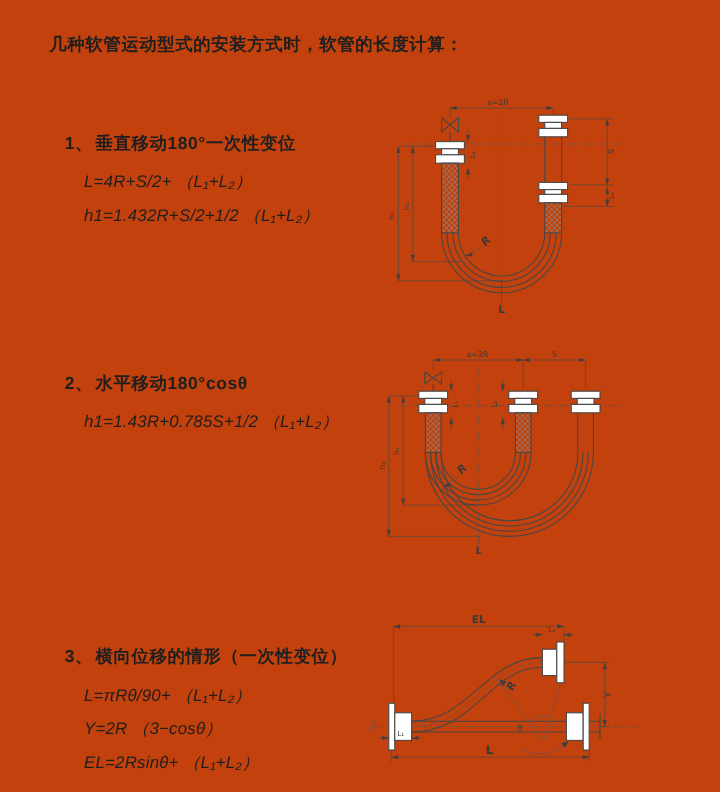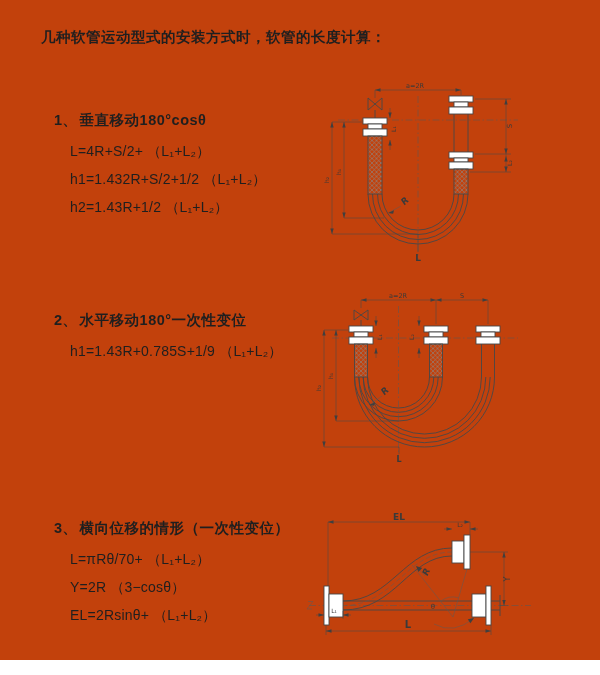--- a/index.html
+++ b/index.html
@@ -10,21 +10,21 @@
     border:6px solid #c2410c;
   }
   .doc-title{
     position:absolute;left:35px;top:22px;font-size:14.5px;font-weight:700;
     letter-spacing:0.5px;white-space:nowrap;
   }
   .section{position:absolute;left:48px;white-space:nowrap;}
   .sec-heading{font-size:14.5px;font-weight:700;letter-spacing:0.5px;line-height:20px;}
   .sec-num{margin-right:2px;}
   .formulas{margin-top:7px;margin-left:16px;}
-  .formula{font-size:14px;line-height:28px;letter-spacing:0.2px;}
+  .formula{font-size:14px;line-height:28px;letter-spacing:0.2px;font-style:italic;}
   .diagram{position:absolute;}
   svg{display:block;overflow:visible;}
   svg text{font-family:"DejaVu Sans",sans-serif;fill:#3a3a3a;}
   .obj{stroke:#474747;stroke-width:0.9;fill:none;}
   .objf{stroke:#474747;stroke-width:0.9;fill:#ffffff;}
   .dim{stroke:#4a4a4a;stroke-width:0.55;fill:none;}
   .thin{stroke:#5a5a5a;stroke-width:0.5;fill:none;}
   .cl{stroke:#585858;stroke-width:0.55;fill:none;stroke-dasharray:7 2.5 1.5 2.5;}
   .ah{fill:#3f3f3f;stroke:none;}
   .t6{font-size:6px;}
@@ -37,44 +37,43 @@
 </style>
 </head>
 <body>
 
 <div class="page">
 
   <div class="doc-title">几种软管运动型式的安装方式时，软管的长度计算：</div>
 
   <div class="section" style="top:104px;">
     <div class="sec-heading">
-      <span class="sec-num">1、</span><span>垂直移动180°cosθ</span>
+      <span class="sec-num">1、</span><span>垂直移动180°一次性变位</span>
     </div>
     <div class="formulas">
       <div class="formula">L=4R+S/2+ （L₁+L₂）</div>
       <div class="formula">h1=1.432R+S/2+1/2 （L₁+L₂）</div>
-      <div class="formula">h2=1.43R+1/2 （L₁+L₂）</div>
     </div>
   </div>
 
   <div class="section" style="top:304px;">
     <div class="sec-heading">
-      <span class="sec-num">2、</span><span>水平移动180°一次性变位</span>
+      <span class="sec-num">2、</span><span>水平移动180°cosθ</span>
     </div>
     <div class="formulas">
-      <div class="formula">h1=1.43R+0.785S+1/9 （L₁+L₂）</div>
-    </div>
-  </div>
-
-  <div class="section" style="top:512px;">
+      <div class="formula">h1=1.43R+0.785S+1/2 （L₁+L₂）</div>
+    </div>
+  </div>
+
+  <div class="section" style="top:532px;">
     <div class="sec-heading">
       <span class="sec-num">3、</span><span>横向位移的情形（一次性变位）</span>
     </div>
     <div class="formulas">
-      <div class="formula">L=πRθ/70+ （L₁+L₂）</div>
+      <div class="formula">L=πRθ/90+ （L₁+L₂）</div>
       <div class="formula">Y=2R （3−cosθ）</div>
       <div class="formula">EL=2Rsinθ+ （L₁+L₂）</div>
     </div>
   </div>
 
   <div class="diagram" style="left:312px;top:76px;width:210px;height:180px;">
     <svg viewBox="0 0 210 180" width="210" height="180">
       <defs>
         <pattern id="hx1" width="4.5" height="4.5" patternUnits="userSpaceOnUse">
           <path d="M0 0 L4.5 4.5 M4.5 0 L0 4.5" stroke="#8a8a8a" stroke-width="0.6"></path>

